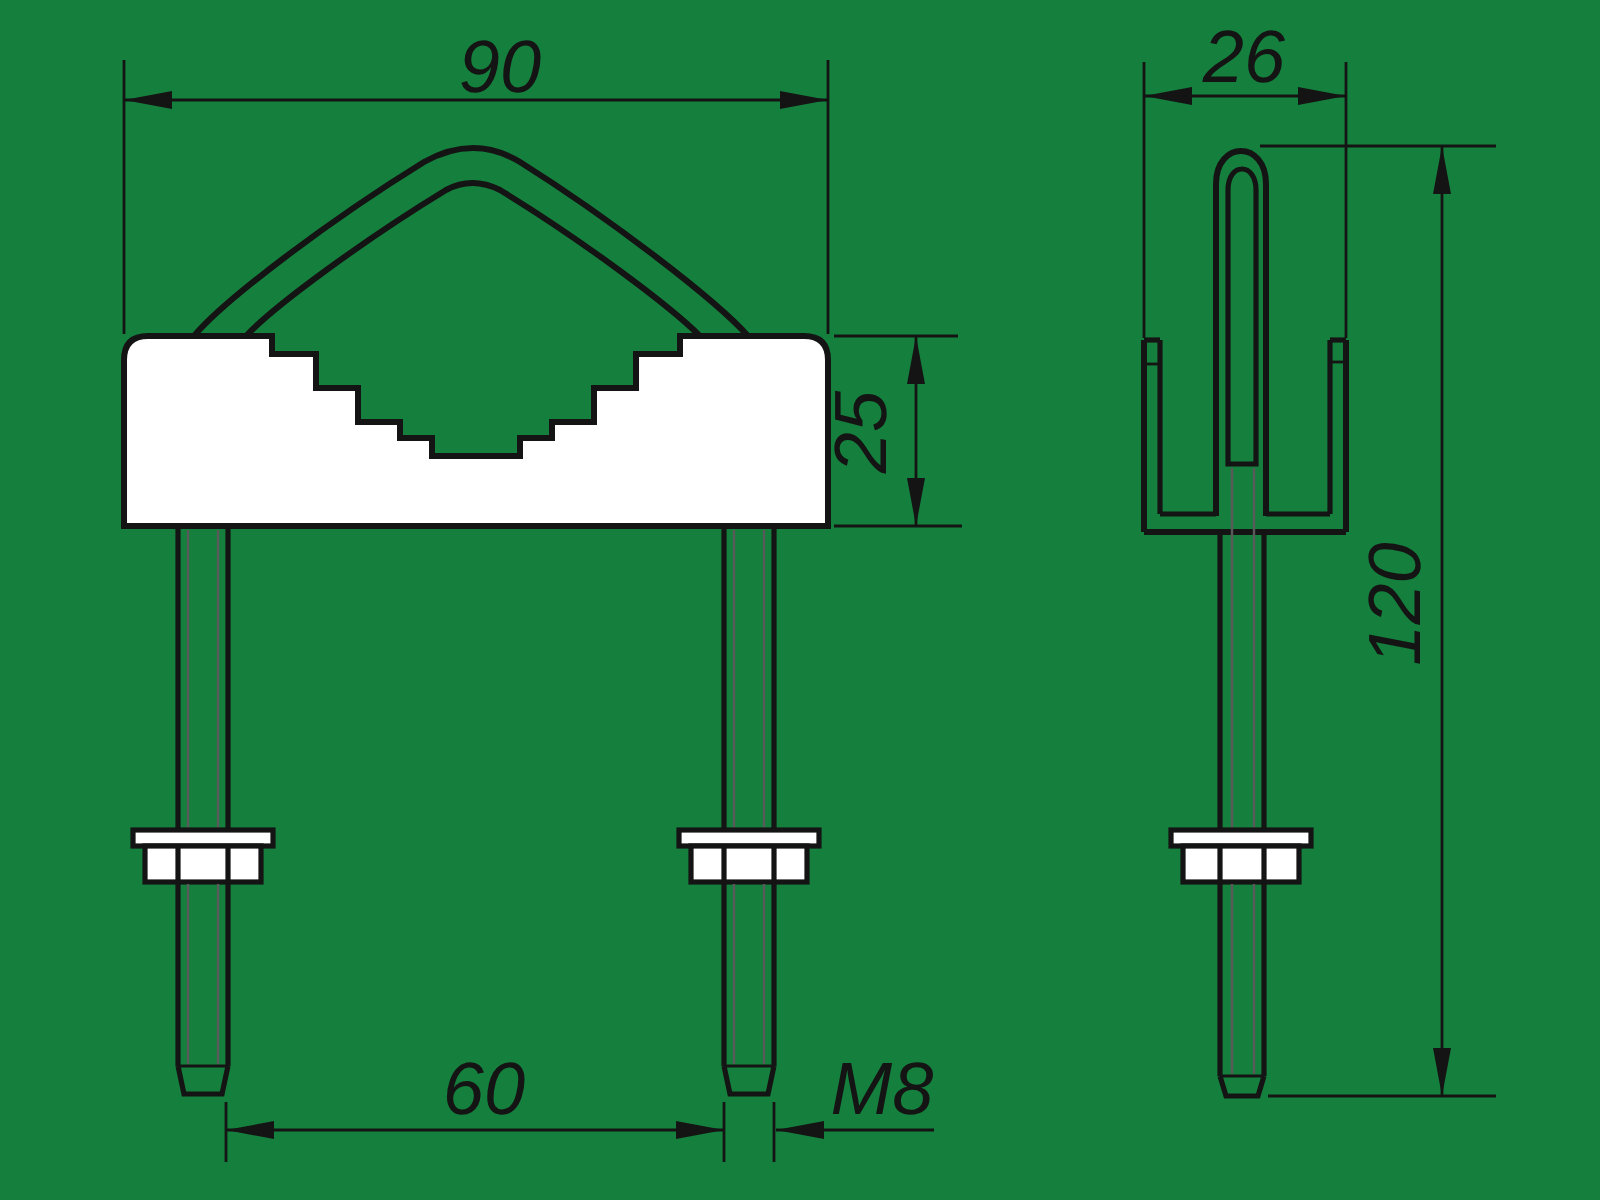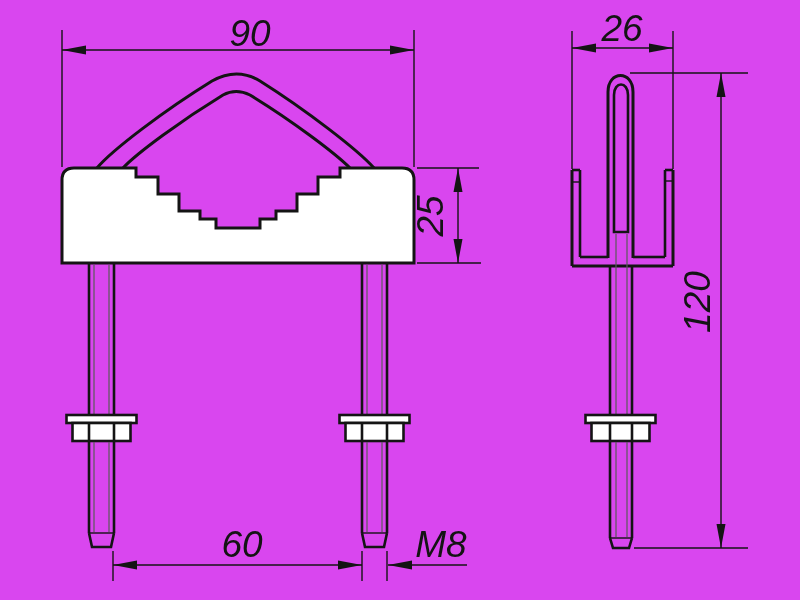--- a/index.html
+++ b/index.html
@@ -1,16 +1,16 @@
 <!DOCTYPE html>
 <html><head>
 <meta charset="utf-8">
 <style>
   html,body{margin:0;padding:0;background:#ffffff;}
-  .stage{width:800px;height:600px;background:#d946ef;position:relative;overflow:hidden;}
+  .stage{width:800px;height:600px;background:#15803d;position:relative;overflow:hidden;}
   svg{display:block;}
   text{font-family:"Liberation Sans", sans-serif;font-style:italic;fill:#141414;}
   .dimtxt{font-size:37px;}
   .ol{stroke:#141414;stroke-width:3;fill:none;}
   .ol2{stroke:#141414;stroke-width:2.6;fill:none;}
   .dim{stroke:#141414;stroke-width:1.4;fill:none;}
   .thin{stroke:#5a5a5a;stroke-width:1.2;fill:none;}
   .arrow{fill:#141414;stroke:none;}
   .wfill{fill:#ffffff;}
 </style>

